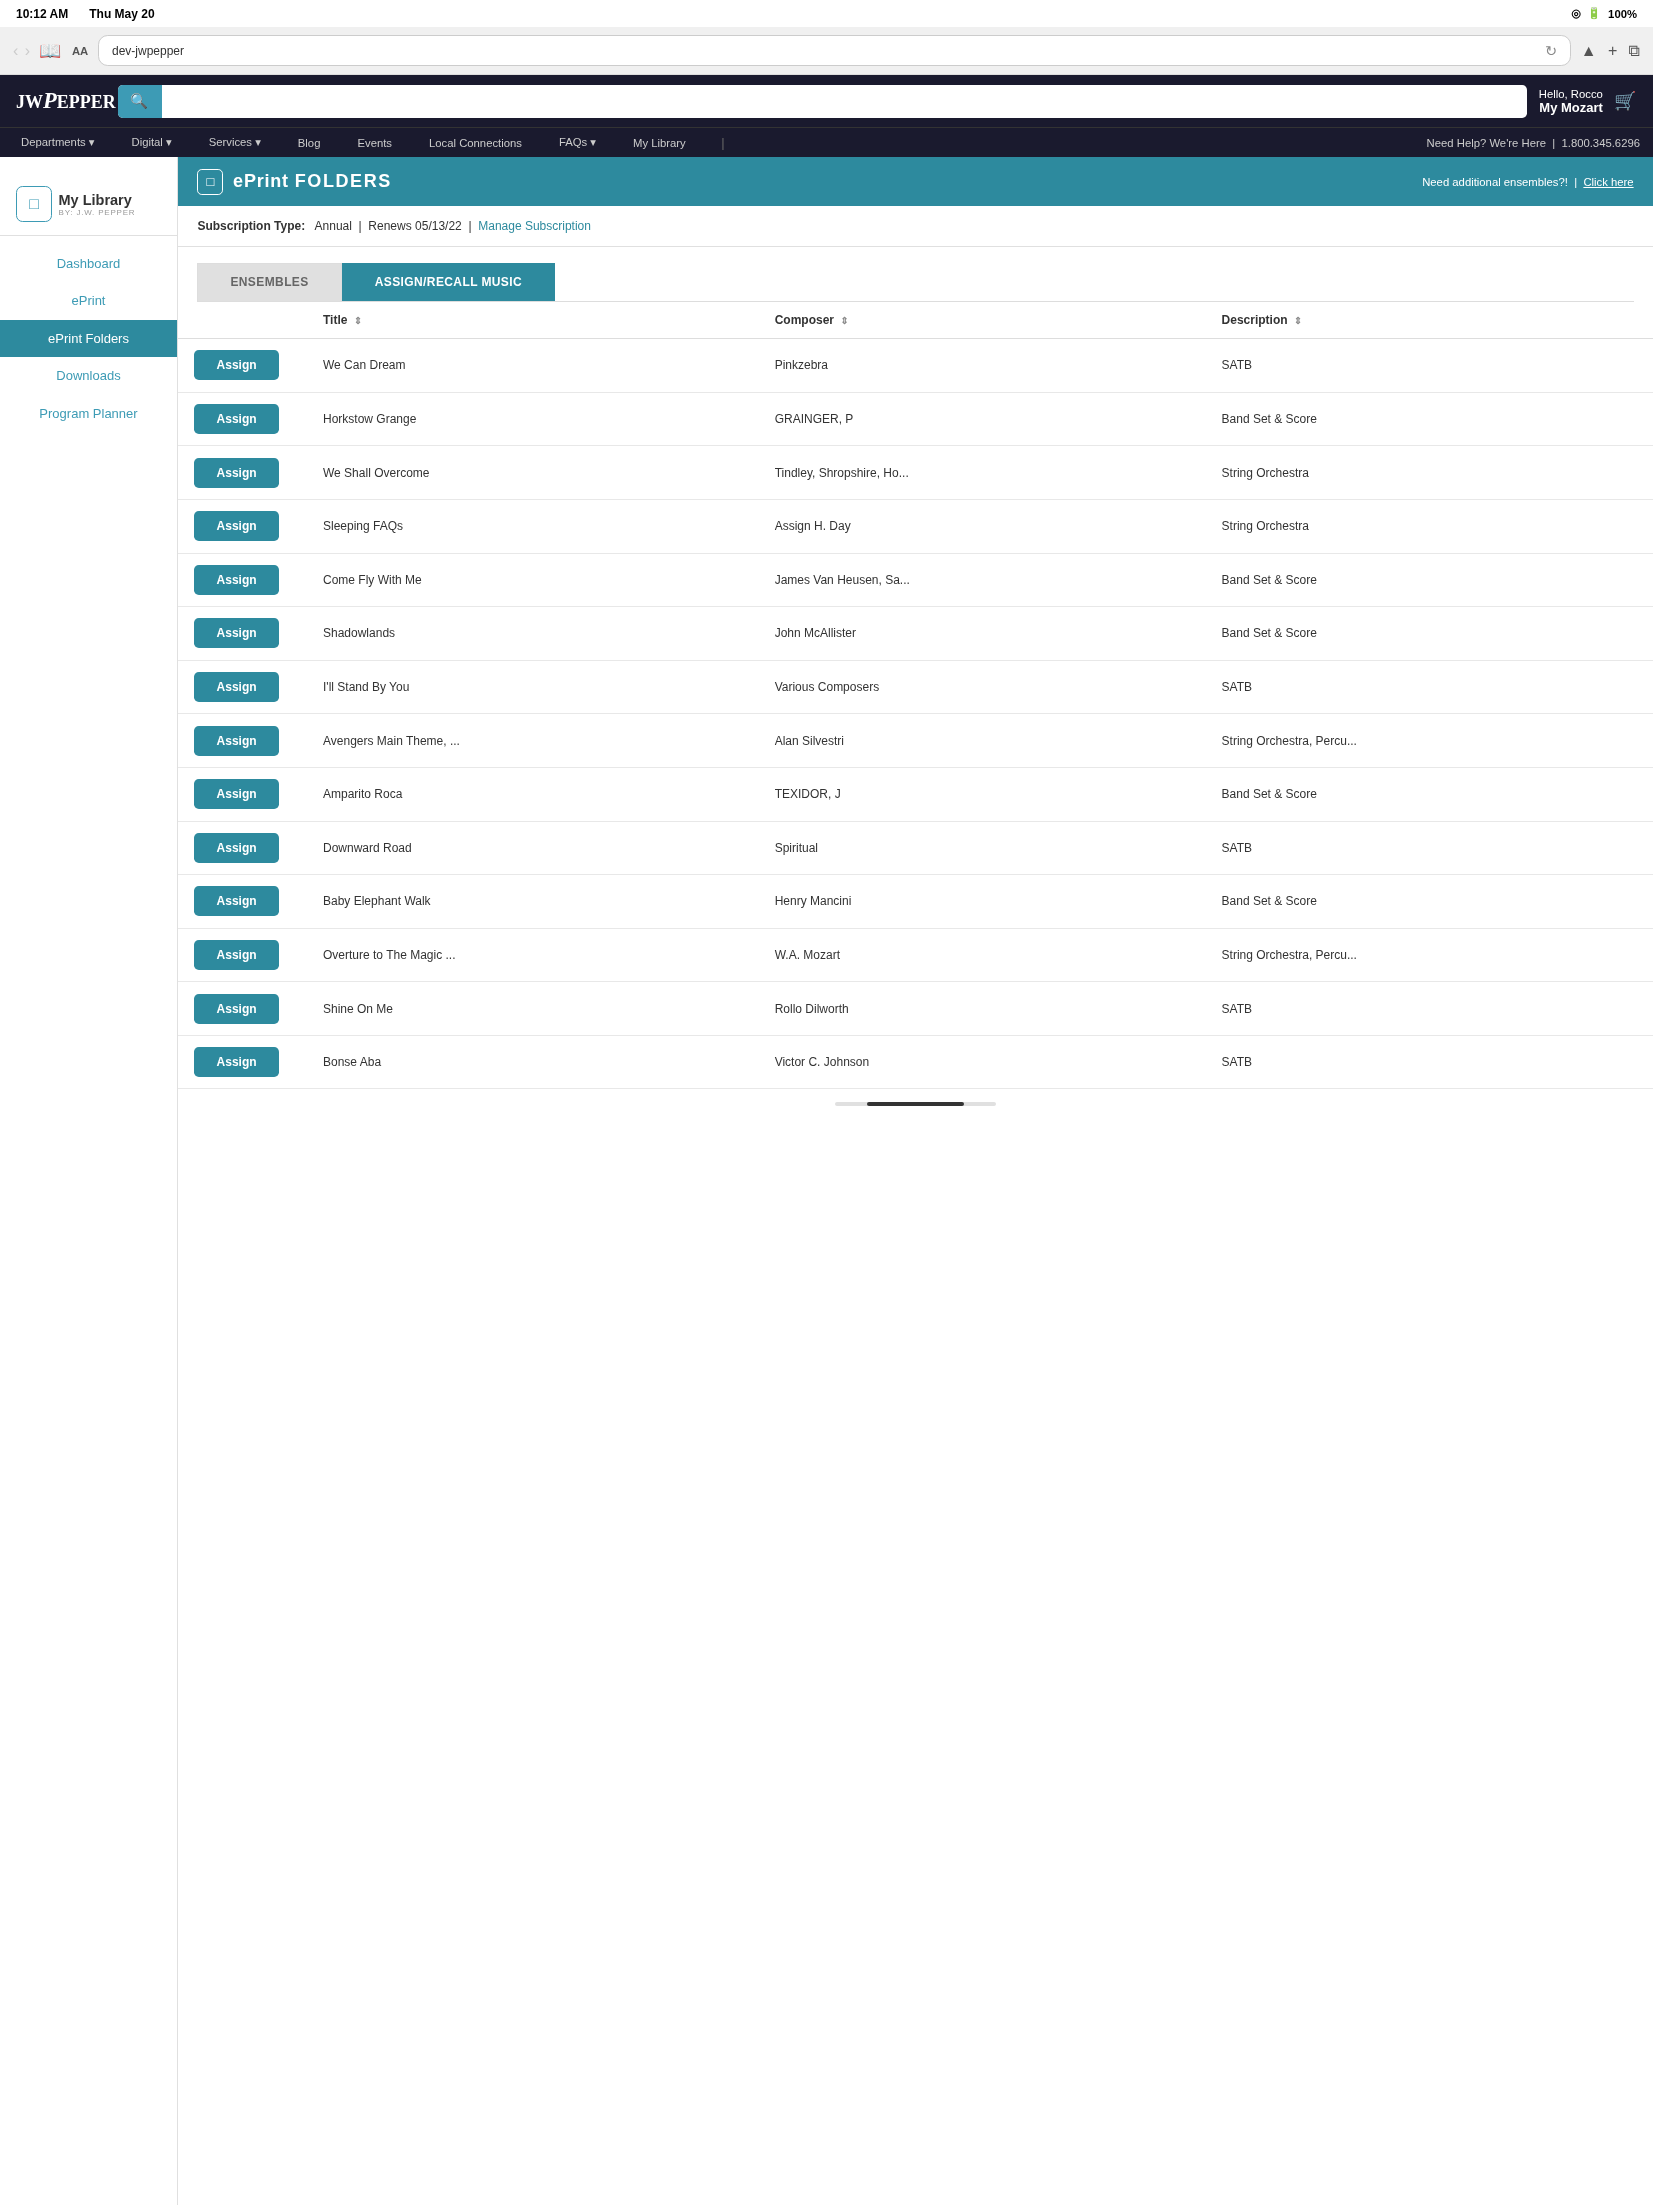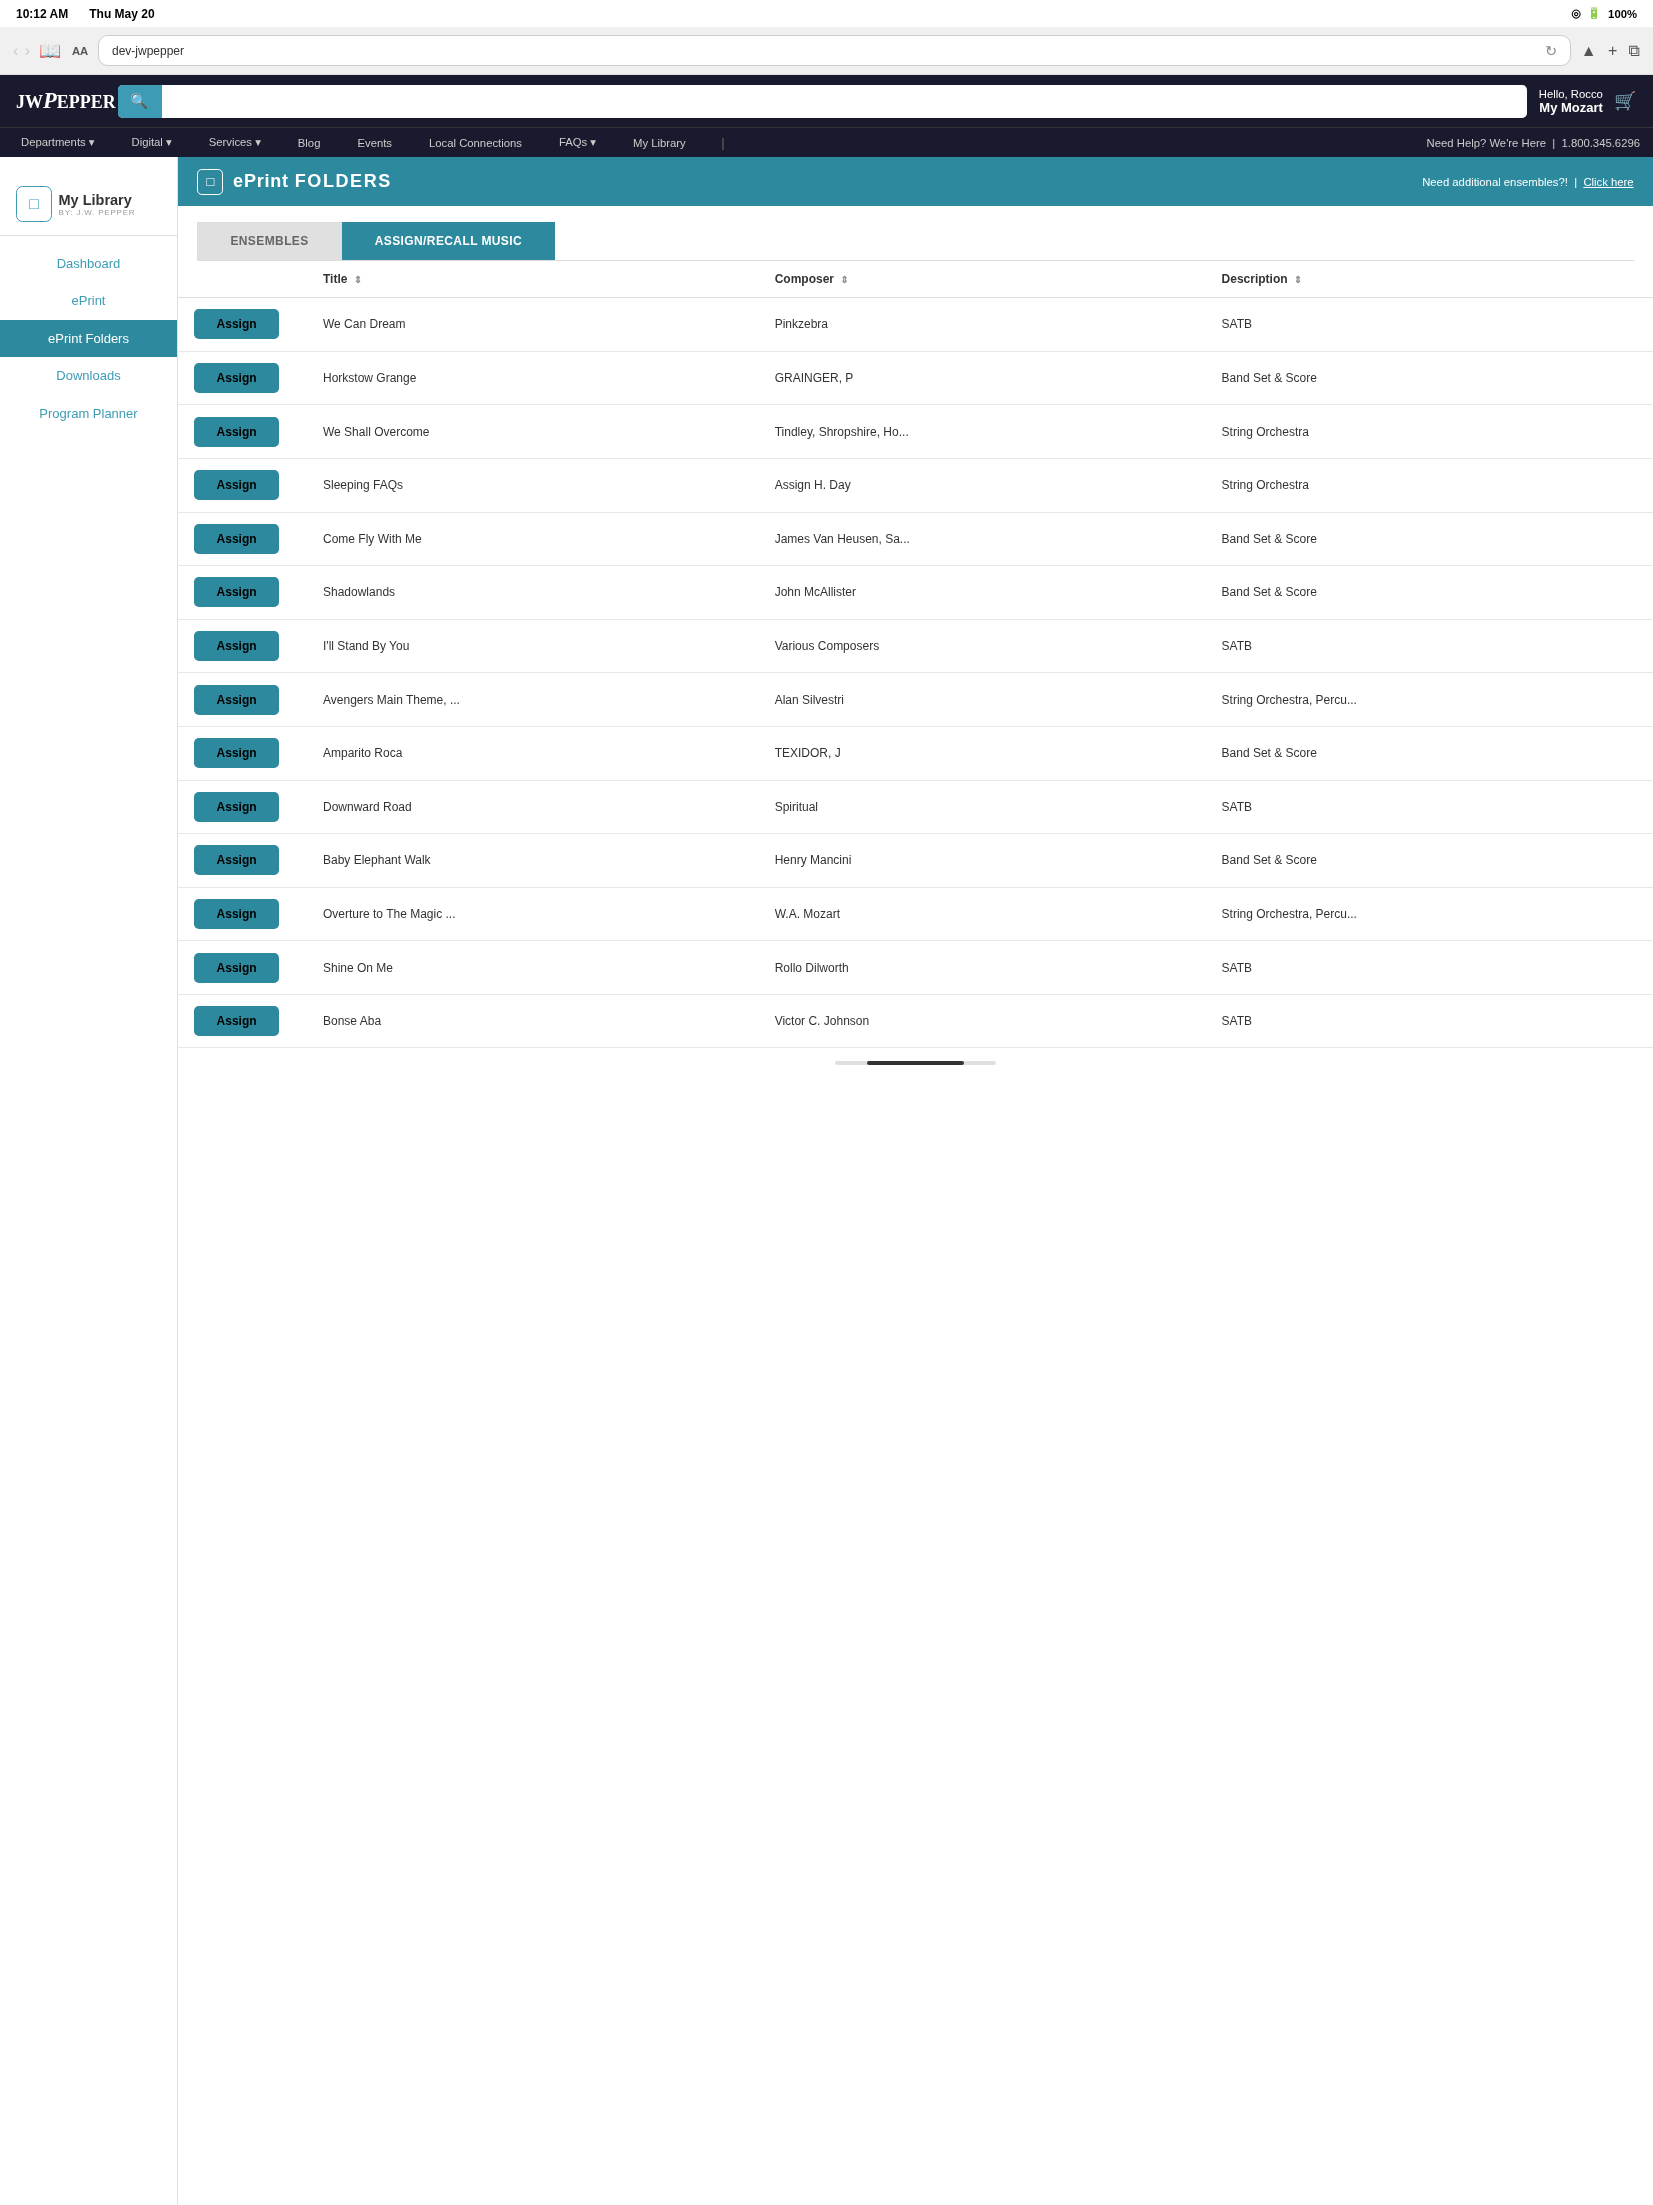--- a/index.html
+++ b/index.html
@@ -243,21 +243,21 @@
     .music-table td {
       padding: 11.3px 16px;
       font-size: 12px;
       color: #333;
       border-bottom: 0.8px solid #e8e8e8;
       vertical-align: middle;
     }
     .music-table tr:last-child td { border-bottom: 0.8px solid #e8e8e8; }
     .assign-btn {
       background: #2d8a9e;
-      color: #000000;
+      color: #ffffff;
       border: none;
       border-radius: 4.8px;
       padding: 8px 22.6px;
       font-size: 12px;
       font-weight: 600;
       cursor: pointer;
       white-space: nowrap;
     }
     .col-title { min-width: 145px; }
     .col-composer { min-width: 145px; }
@@ -367,20 +367,29 @@
         <span>ePrint </span>
         <span style="font-weight:800; letter-spacing:1.6px;">FOLDERS</span>
       </div>
       <div class="eprint-notice">
         <span>Need additional ensembles?!</span>
         &nbsp;|&nbsp;
         <a href="#">Click here</a>
       </div>
     </div>
 
+    <div class="subscription-bar">
+      <strong>Subscription Type:</strong>
+      &nbsp;
+      <span>Annual</span>
+      &nbsp;|&nbsp;
+      <span>Renews 05/13/22</span>
+      &nbsp;|&nbsp;
+      <a href="#">Manage Subscription</a>
+    </div>
 
     <div class="tabs">
       <div class="tab inactive">ENSEMBLES</div>
       <div class="tab active">ASSIGN/RECALL MUSIC</div>
     </div>
 
     <div class="table-wrapper">
       <table class="music-table">
         <thead>
           <tr>

